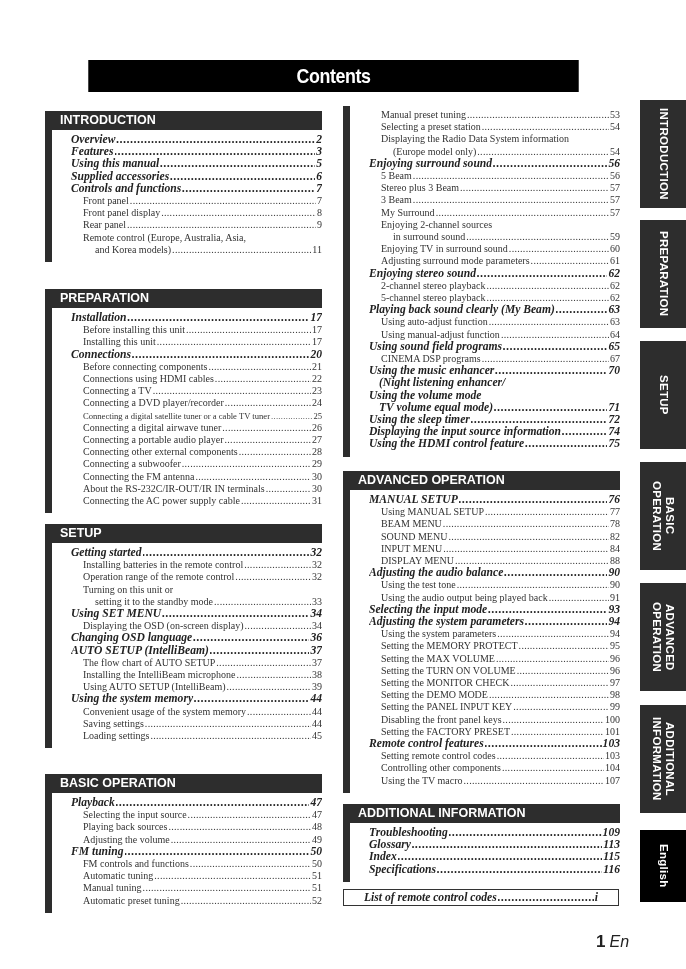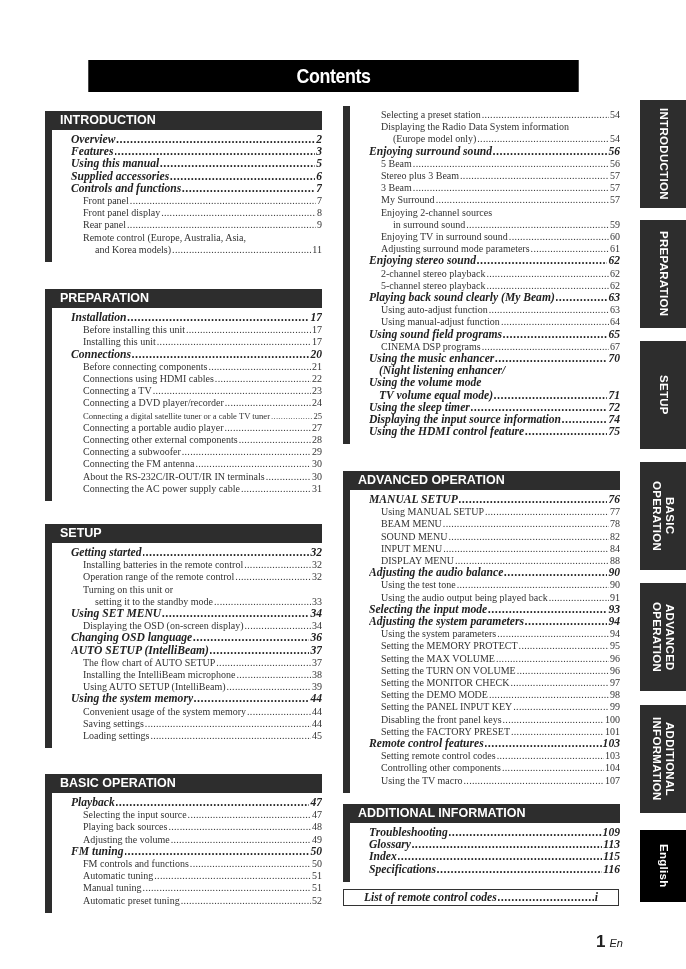--- a/index.html
+++ b/index.html
@@ -26,21 +26,21 @@
   .list-codes { position:absolute; left:343px; top:889px; width:276px; height:17px; border:1px solid #333;
                 box-sizing:border-box; padding:0 20px; }
   .list-codes .row { line-height:15px; }
   .tab { position:absolute; left:640px; width:46px; background:#2d2d2d; color:#fff;
          font-family:"Liberation Sans", sans-serif; font-weight:bold; font-size:11.5px;
          display:flex; align-items:center; justify-content:center; }
   .tab span { writing-mode:vertical-rl; text-align:center; line-height:13px; letter-spacing:0.3px; white-space:pre; }
   .tab.english { background:#000; }
   .pagenum { position:absolute; left:596px; top:932px; font-family:"Liberation Sans", sans-serif; }
   .pagenum b { font-size:17px; }
-  .pagenum i { font-size:11px; margin-left:4px; }
+  .pagenum i { font-size:16px; margin-left:4px; }
 </style>
 </head>
 <body>
 
 <div class="title-bar">Contents</div>
 
 <div class="section" style="left:45px;top:111px;width:277px;">
   <div class="sec-head">INTRODUCTION</div>
   <div class="sec-body">
       <div class="row l1">
@@ -136,20 +136,25 @@
         <span class="t">Connecting a DVD player/recorder</span>
         <span class="d"></span>
         <span class="p">24</span>
       </div>
       <div class="row l2" style="font-size: 8.6px;">
         <span class="t">Connecting a digital satellite tuner or a cable TV tuner</span>
         <span class="d"></span>
         <span class="p">25</span>
       </div>
       <div class="row l2">
+        <span class="t">Connecting a digital airwave tuner</span>
+        <span class="d"></span>
+        <span class="p">26</span>
+      </div>
+      <div class="row l2">
         <span class="t">Connecting a portable audio player</span>
         <span class="d"></span>
         <span class="p">27</span>
       </div>
       <div class="row l2">
         <span class="t">Connecting other external components</span>
         <span class="d"></span>
         <span class="p">28</span>
       </div>
       <div class="row l2">
@@ -305,20 +310,25 @@
       <div class="row l2">
         <span class="t">Automatic preset tuning</span>
         <span class="d"></span>
         <span class="p">52</span>
       </div>
     </div>
 </div>
 
 <div class="section" style="left:343px;top:106px;width:277px;">
   <div class="sec-body nohead">
+      <div class="row l2">
+        <span class="t">Manual preset tuning</span>
+        <span class="d"></span>
+        <span class="p">53</span>
+      </div>
       <div class="row l2">
         <span class="t">Selecting a preset station</span>
         <span class="d"></span>
         <span class="p">54</span>
       </div>
       <div class="row l2 nopage">
         <span class="t">Displaying the Radio Data System information</span>
       </div>
       <div class="row l2 cont">
         <span class="t">(Europe model only)</span>

